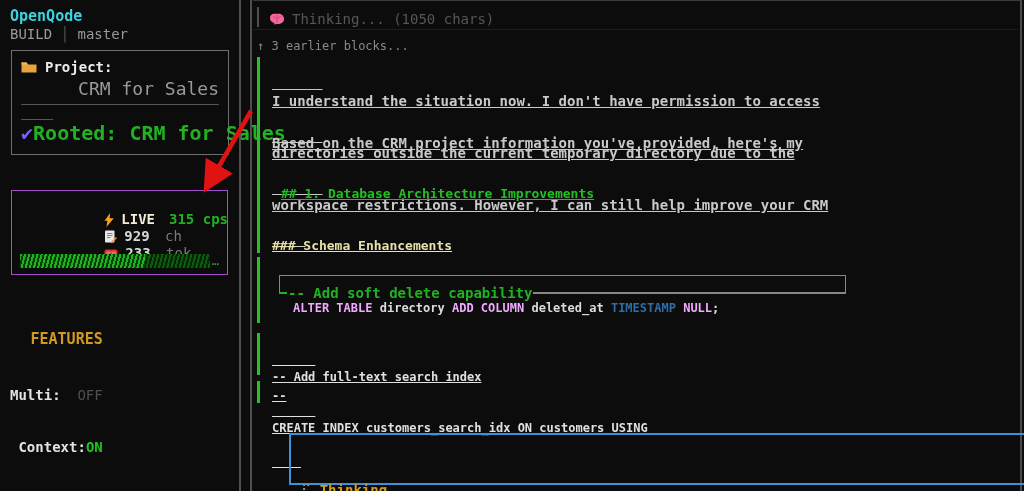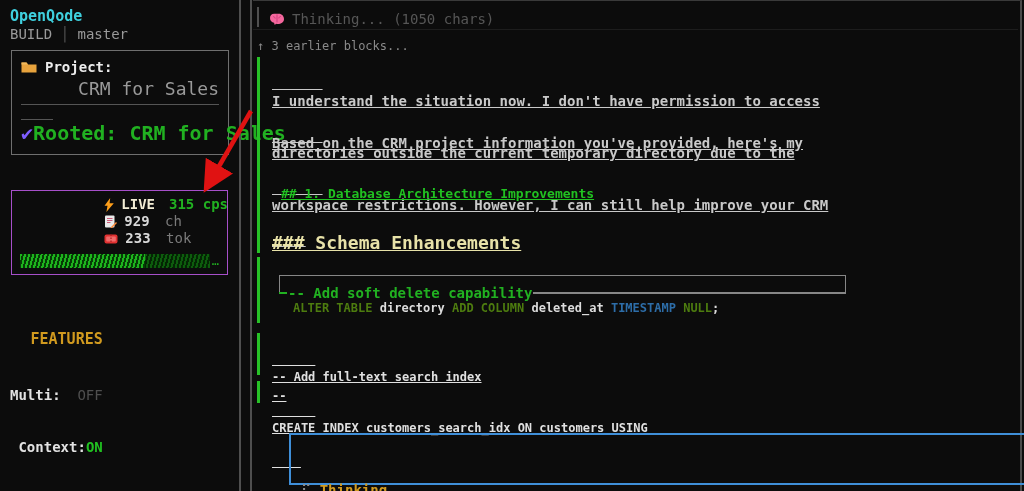--- a/index.html
+++ b/index.html
@@ -18,21 +18,21 @@
                  border:1px solid #6f6f6f; padding:8px 9px; }
   .proj-row { display:flex; align-items:center; gap:8px; font-size:14px; font-weight:700; color:#ececec; }
   .proj-name { margin-top:3px; font-size:18px; color:#9a9a9a; }
   .hr-full { position:absolute; left:9px; right:9px; top:53px; height:1px; background:#555; }
   .hr-short { position:absolute; left:9px; top:68px; width:32px; height:1px; background:#555; }
   .rooted { position:absolute; left:9px; bottom:9px; font-size:20px; font-weight:700; white-space:pre; }
   .rooted .check { color:#7d5cff; }
   .rooted .txt { color:#21b121; }
 
   .live-box { position:absolute; left:11px; top:190px; width:217px; height:85px;
-              border:1px solid #a64fc9; padding:5px 8px; }
+              border:1px solid #a64fc9; padding:20px 8px; }
   .live-row { display:flex; align-items:center; gap:7px; font-size:14px; line-height:17px; white-space:pre; }
   .live-row .lbl { color:#f2ecd4; font-weight:700; }
   .live-row .spacer { flex:1; }
   .live-row .cps { color:#21b121; font-weight:700; }
   .live-row .num { color:#d8d8d8; font-weight:700; }
   .live-row .unit { color:#7a7a7a; }
   .progress { position:absolute; left:8px; right:8px; bottom:6px; height:14px; display:flex; align-items:center; }
   .progress .fill { height:100%;
       background:repeating-linear-gradient(105deg, #1db31d 0 2px, #063a06 2px 4px); }
   .progress .rest { flex:1; height:100%;
@@ -61,33 +61,33 @@
 
   .think-head { left:4px; top:6px; height:20px; padding-left:10px; display:flex; align-items:flex-end; gap:7px;
                 font-size:14px; color:#565656; }
   .history { left:4px; top:38px; font-size:12px; color:#8a8a8a; white-space:pre;text-align:center; }
   .para1 { left:4px; top:56px; padding:1px 0 1px 12px; font-size:14px; line-height:17.4px;
            color:#c9c9c9; font-weight:700; white-space:pre; }
   .para2 { left:4px; top:124px; height:26px; padding-left:12px; font-size:14px;
            color:#c9c9c9; font-weight:700; white-space:pre; }
   .head1 { left:4px; top:156px; height:44px; padding-left:21px; font-size:13px;
            color:#21c121; font-weight:700; white-space:pre; }
-  .head2 { left:4px; top:206px; height:46px; padding-left:12px; font-size:18px;
+  .head2 { left:4px; top:206px; height:46px; padding-left:12px; font-size:13px;
            color:#e8e2a8; font-weight:700; white-space:pre; }
 
   .codeblk { left:4px; top:256px; height:66px; }
   .sql-frame { position:absolute; left:19px; top:18px; width:567px; height:18px;
                border:1px solid #878787; border-bottom:none; }
   .sql-titlerow { position:absolute; left:19px; top:27px; width:567px; height:17px;
                   display:flex; align-items:center; }
   .sql-titlerow .dash { width:8px; height:2px; background:#21b121; }
   .sql-titlerow .title { color:#21b121; font-weight:700; font-size:14px; white-space:pre; padding:0 1px; }
   .sql-titlerow .rule { flex:1; height:2px; background:#878787; }
   .sql-line { position:absolute; left:33px; top:44px; font-size:12px; font-weight:700; white-space:pre; }
-  .kw { color:#4d7c0f; } .pl { color:#dcdcdc; } .ty { color:#2d6da8; }
+  .kw { color:#f0abfc; } .pl { color:#dcdcdc; } .ty { color:#2d6da8; }
 
   .sqlblk { left:4px; top:332px; height:42px; padding:2px 0 0 12px; font-size:12px; line-height:17px;
             color:#e0e0e0; font-weight:700; white-space:pre; }
   .dashblk { left:4px; top:380px; height:22px; padding-left:12px; font-size:12px;
              color:#e0e0e0; font-weight:700; }
 
   .inputbox { position:absolute; left:5px; top:432px; width:757px; height:52px;
               border:2px solid #3f8fd9; padding:3px 10px; font-size:14px; line-height:21px; white-space:pre;margin-left:31px; }
   .inputbox .spin { color:#8a8a8a; }
   .inputbox .status { color:#d19a1f; font-weight:700; }

